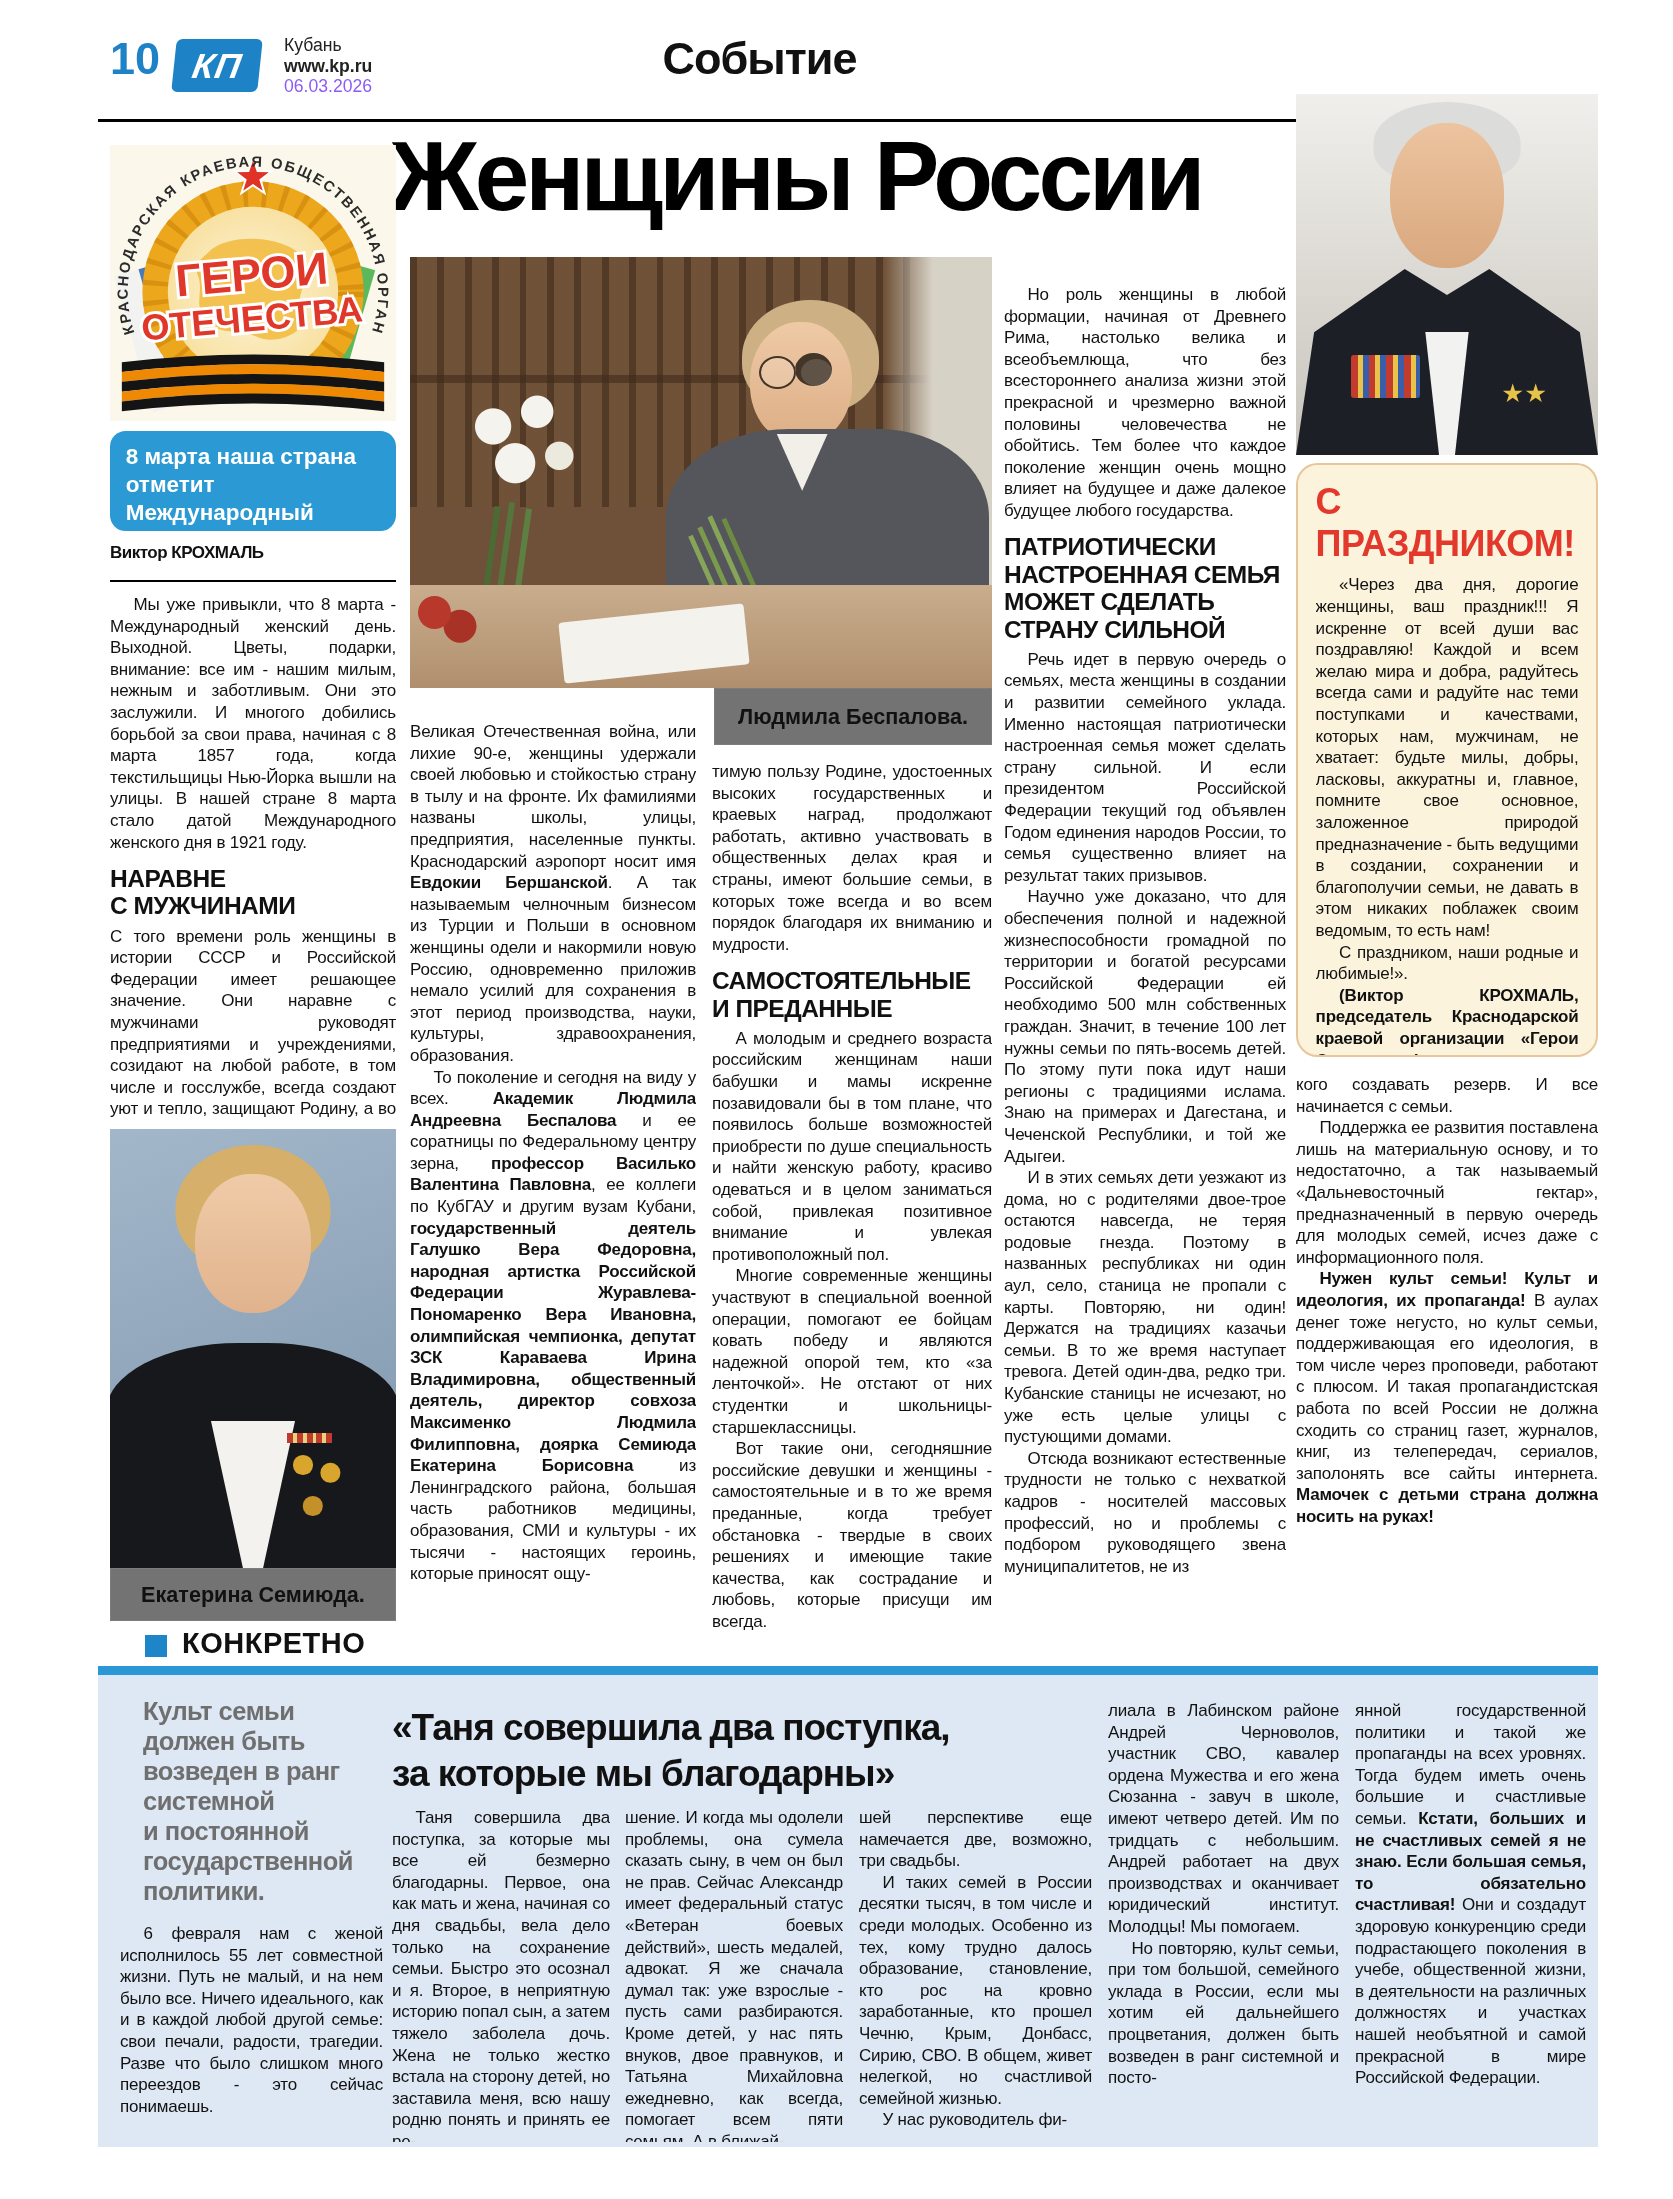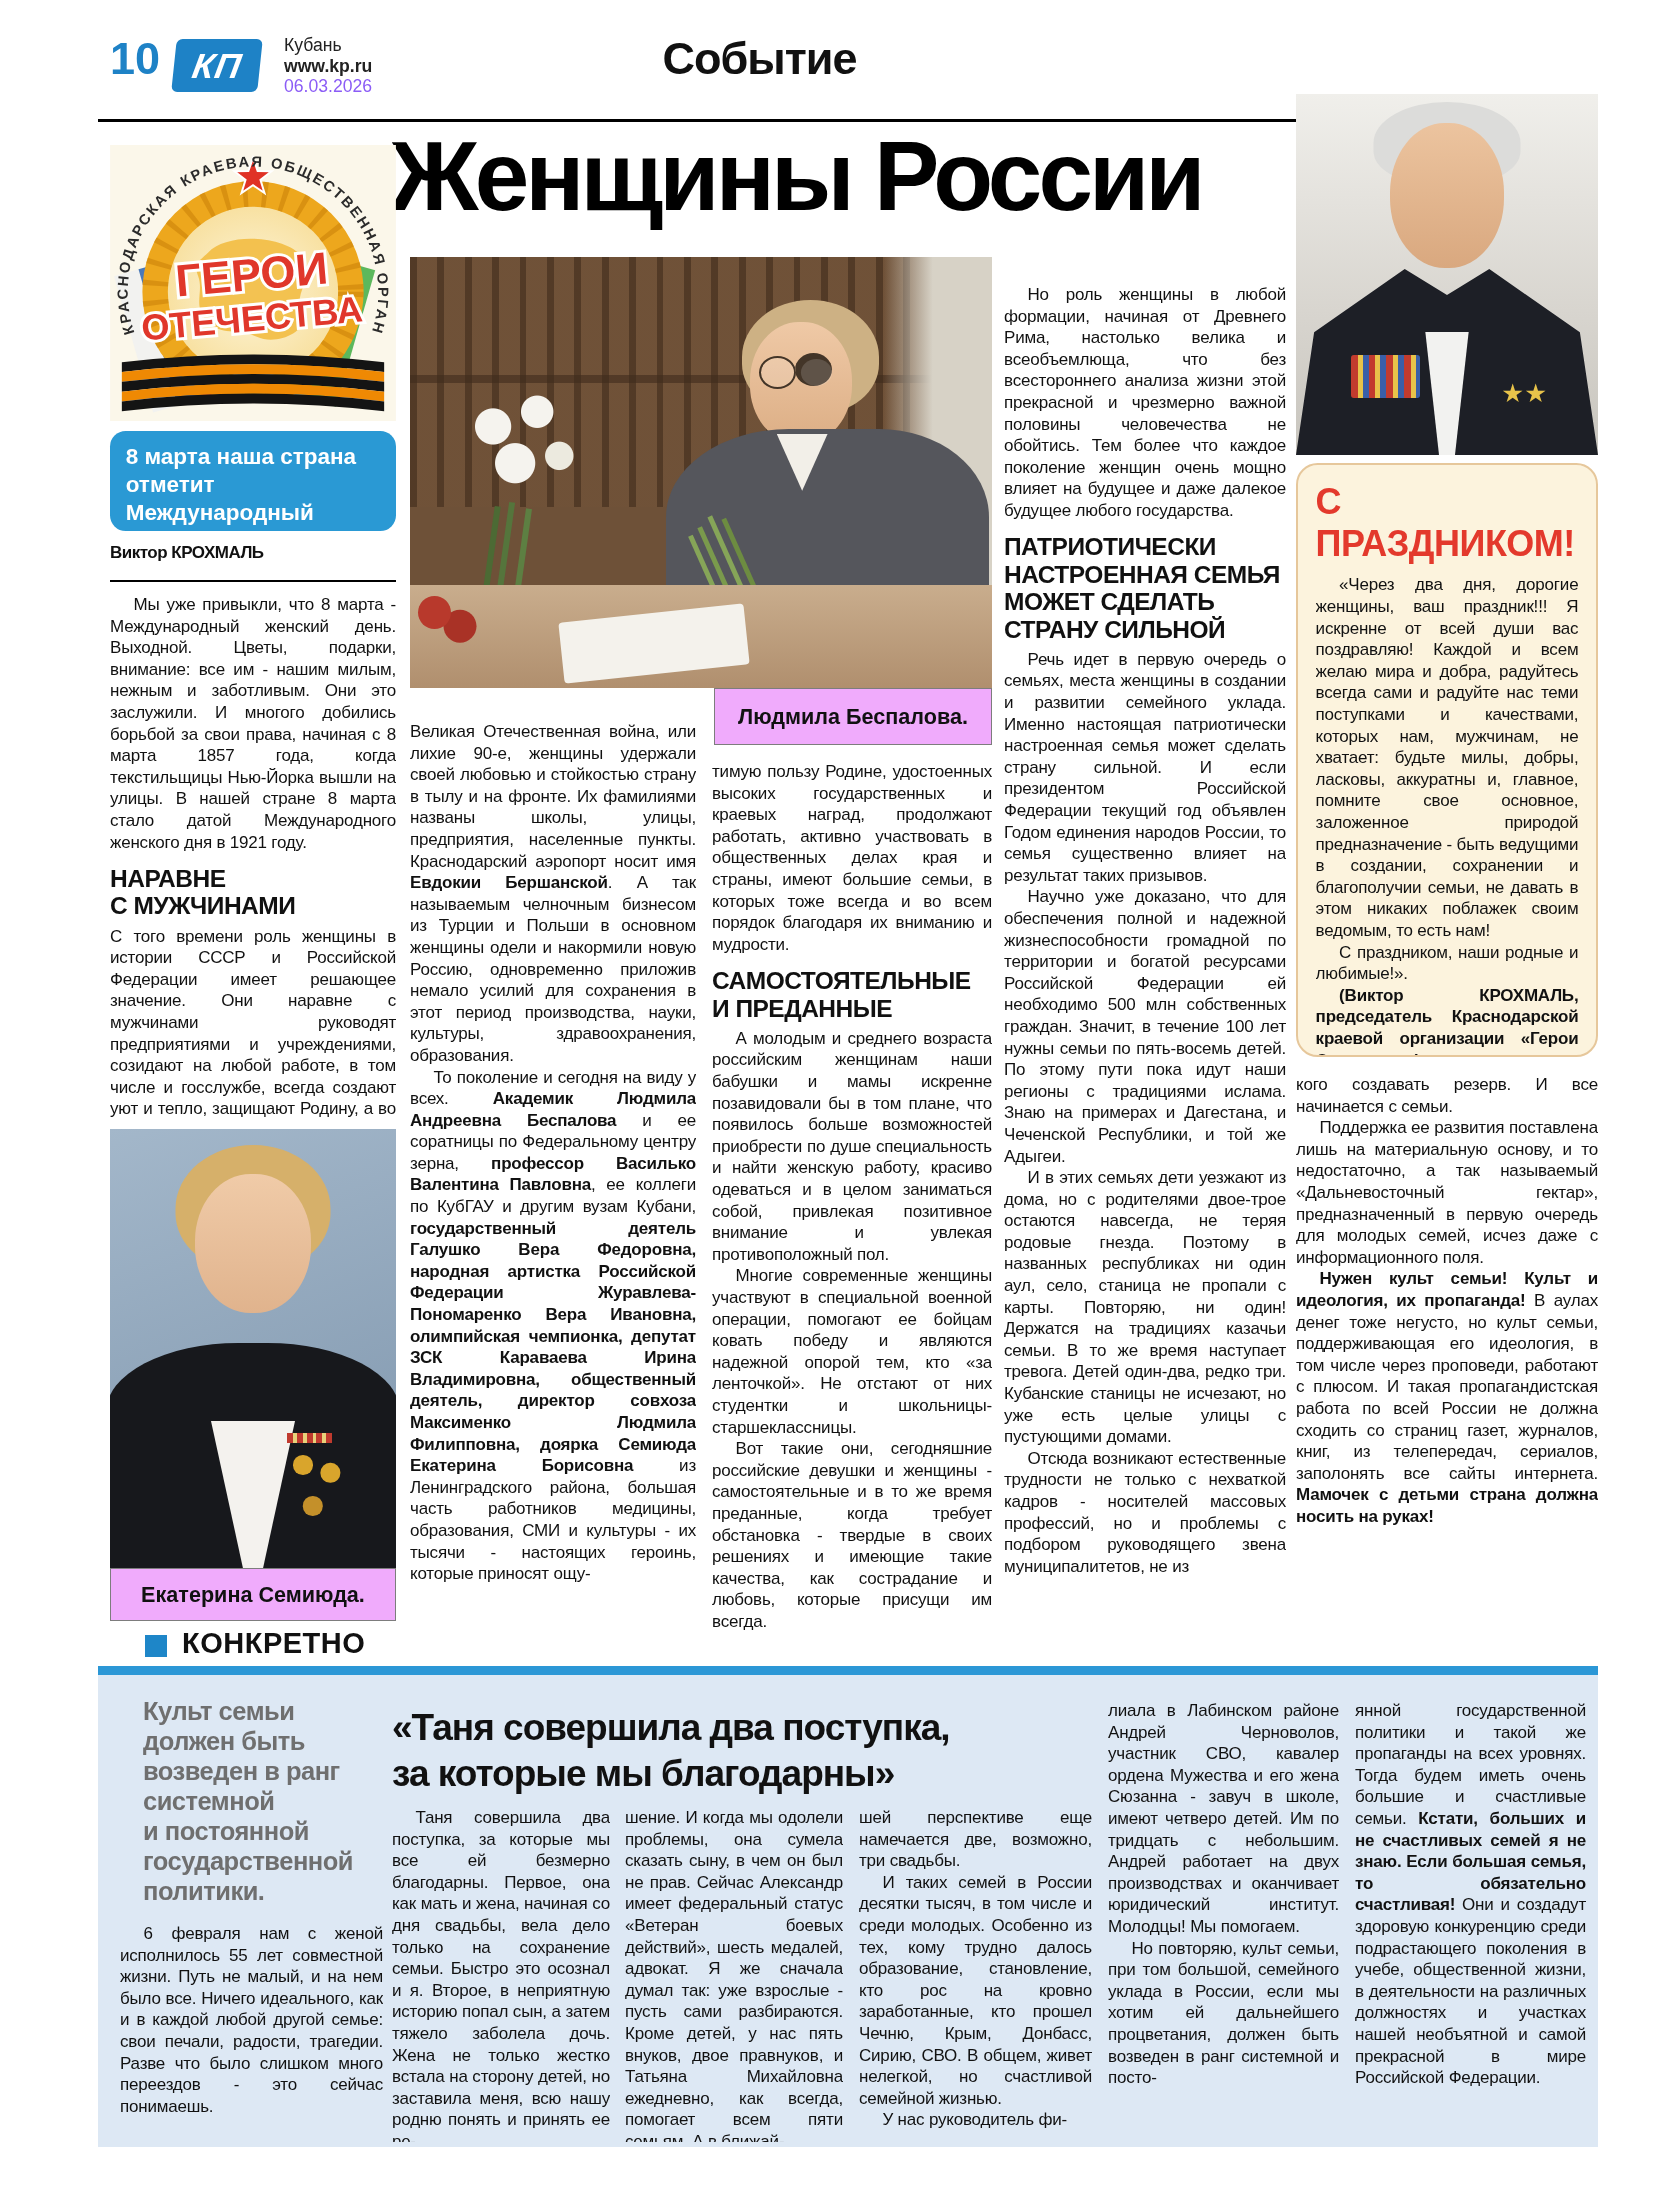--- a/index.html
+++ b/index.html
@@ -23,21 +23,21 @@
   .col p{margin:0 0 0 0;text-indent:23.5px;}
   .col p.noind{text-indent:0;}
   .col p + p{margin-top:0px;}
   .sec-head{font-weight:bold;font-size:24.5px;line-height:27.4px;letter-spacing:-0.5px;
             white-space:pre-line;text-indent:0;margin:11.8px 0 5.9px 0;}
   
   .leadbox{background:#2a99d4;border-radius:15.7px;color:#fff;font-weight:bold;
            font-size:22.5px;line-height:28px;padding:11.8px 15.7px;box-sizing:border-box;}
   .byline{font-size:17px;font-weight:bold;letter-spacing:-0.5px;}
   
-  .capbox{background:#f0abfc;border:1px solid #7d7d7d;text-align:center;font-weight:bold;
+  .capbox{background:#737373;border:1px solid #7d7d7d;text-align:center;font-weight:bold;
           font-size:21.6px;display:flex;align-items:center;justify-content:center;box-sizing:border-box;}
   
   .greet{background:#fcf3dd;border:2px solid #e6c79b;border-radius:21.6px;box-sizing:border-box;
          padding:15.7px 17.6px;overflow:hidden;}
   .greet h3{margin:0 0 9.8px 0;color:#e3392c;font-size:36px;letter-spacing:-0.5px;}
   .greet .col{font-size:17px;}
   
   .kicker-square{width:21.6px;height:21.6px;background:#1e86c8;}
   .kicker{font-size:29px;font-weight:bold;letter-spacing:0.5px;}
   .blueline{background:#2b97d6;}

